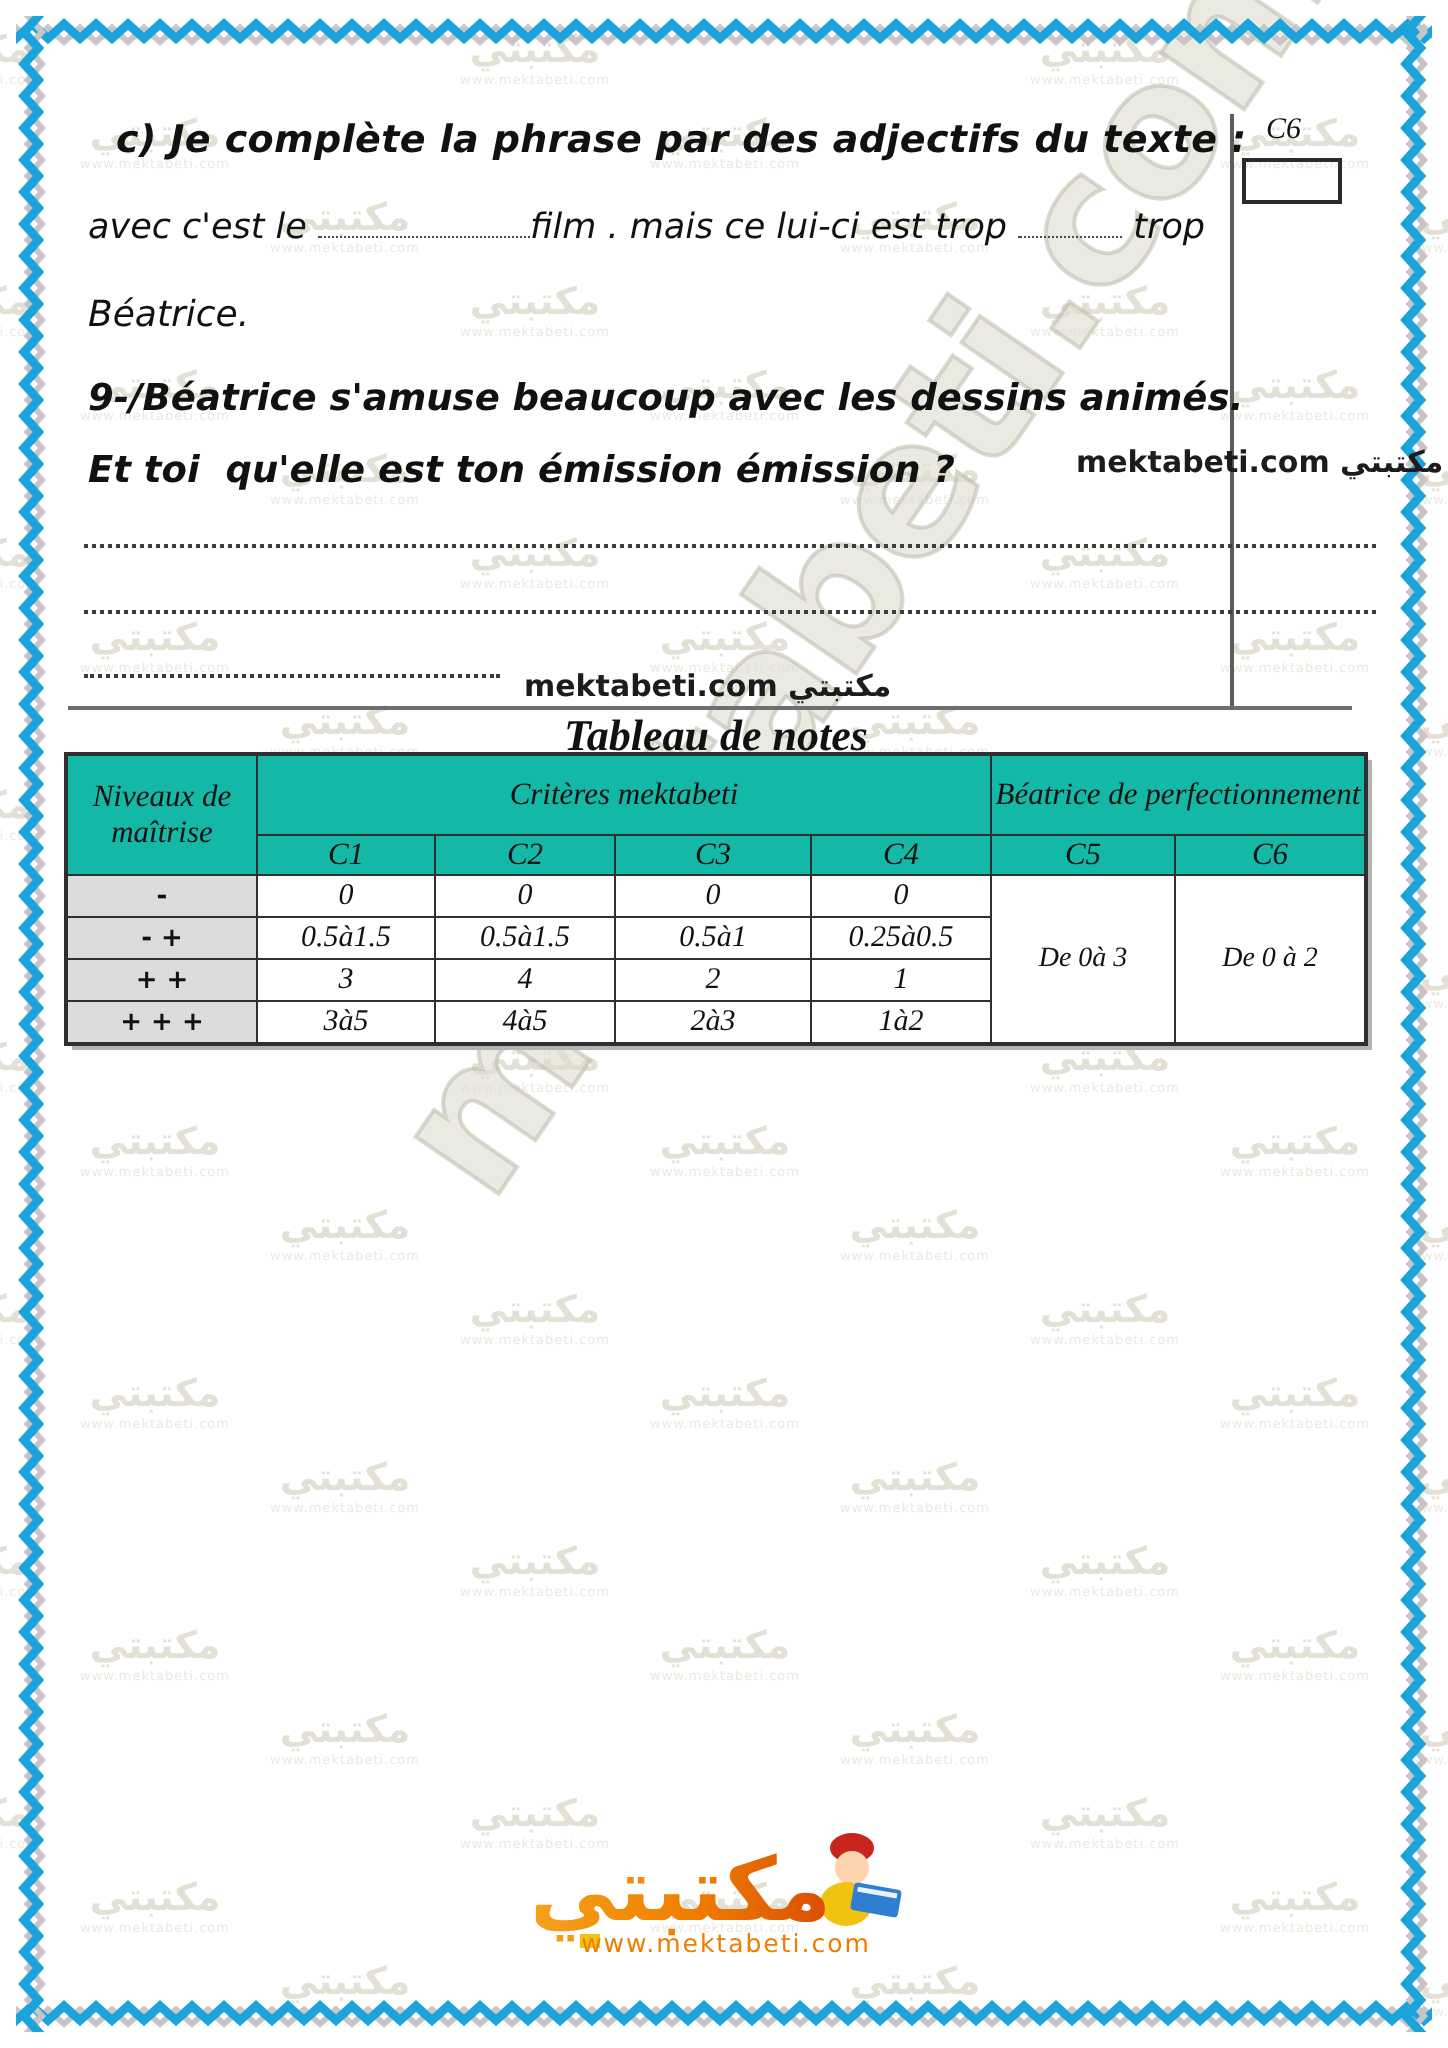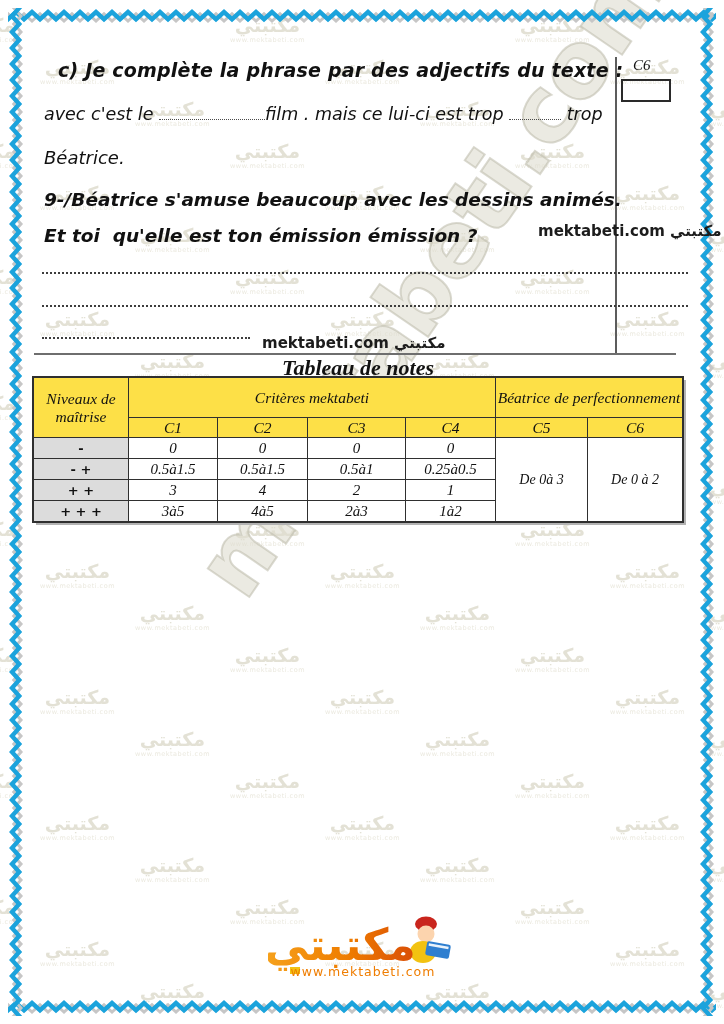--- a/index.html
+++ b/index.html
@@ -50,21 +50,21 @@
   #ans3{left:42px;top:337px;width:208px;}
   #rule{left:34px;top:353px;width:642px;border-top:2px solid #6e6e6e;height:0;}
 
   #tbl-title{left:33px;top:355px;width:650px;text-align:center;
     font-family:"Liberation Serif",serif;font-weight:bold;font-style:italic;font-size:22px;}
 
   #notes-table{left:33px;top:377px;}
   table{border-collapse:collapse;background:#fff;box-shadow:3px 3px 0 #b3b3b3;}
   th,td{border:1.6px solid #2f2f2f;text-align:center;padding:0;
     font-family:"Liberation Serif",serif;font-style:italic;}
-  th{background:#fde047;font-weight:normal;font-size:15.5px;line-height:1.15;}
+  th{background:#14b8a6;font-weight:normal;font-size:15.5px;line-height:1.15;}
   td.level{background:#dcdcdc;font-style:normal;font-weight:bold;
     font-family:"DejaVu Sans",sans-serif;font-size:13px;}
   td.val{font-size:15px;}
   td.range{font-size:14px;}
   tr.hrow1{height:40px;} tr.hrow2{height:20px;} tr.drow{height:21px;}
   table{outline:1px solid #2f2f2f;}
 
   
   #footer-logo{left:268px;top:904px;z-index:3;}
 </style>

